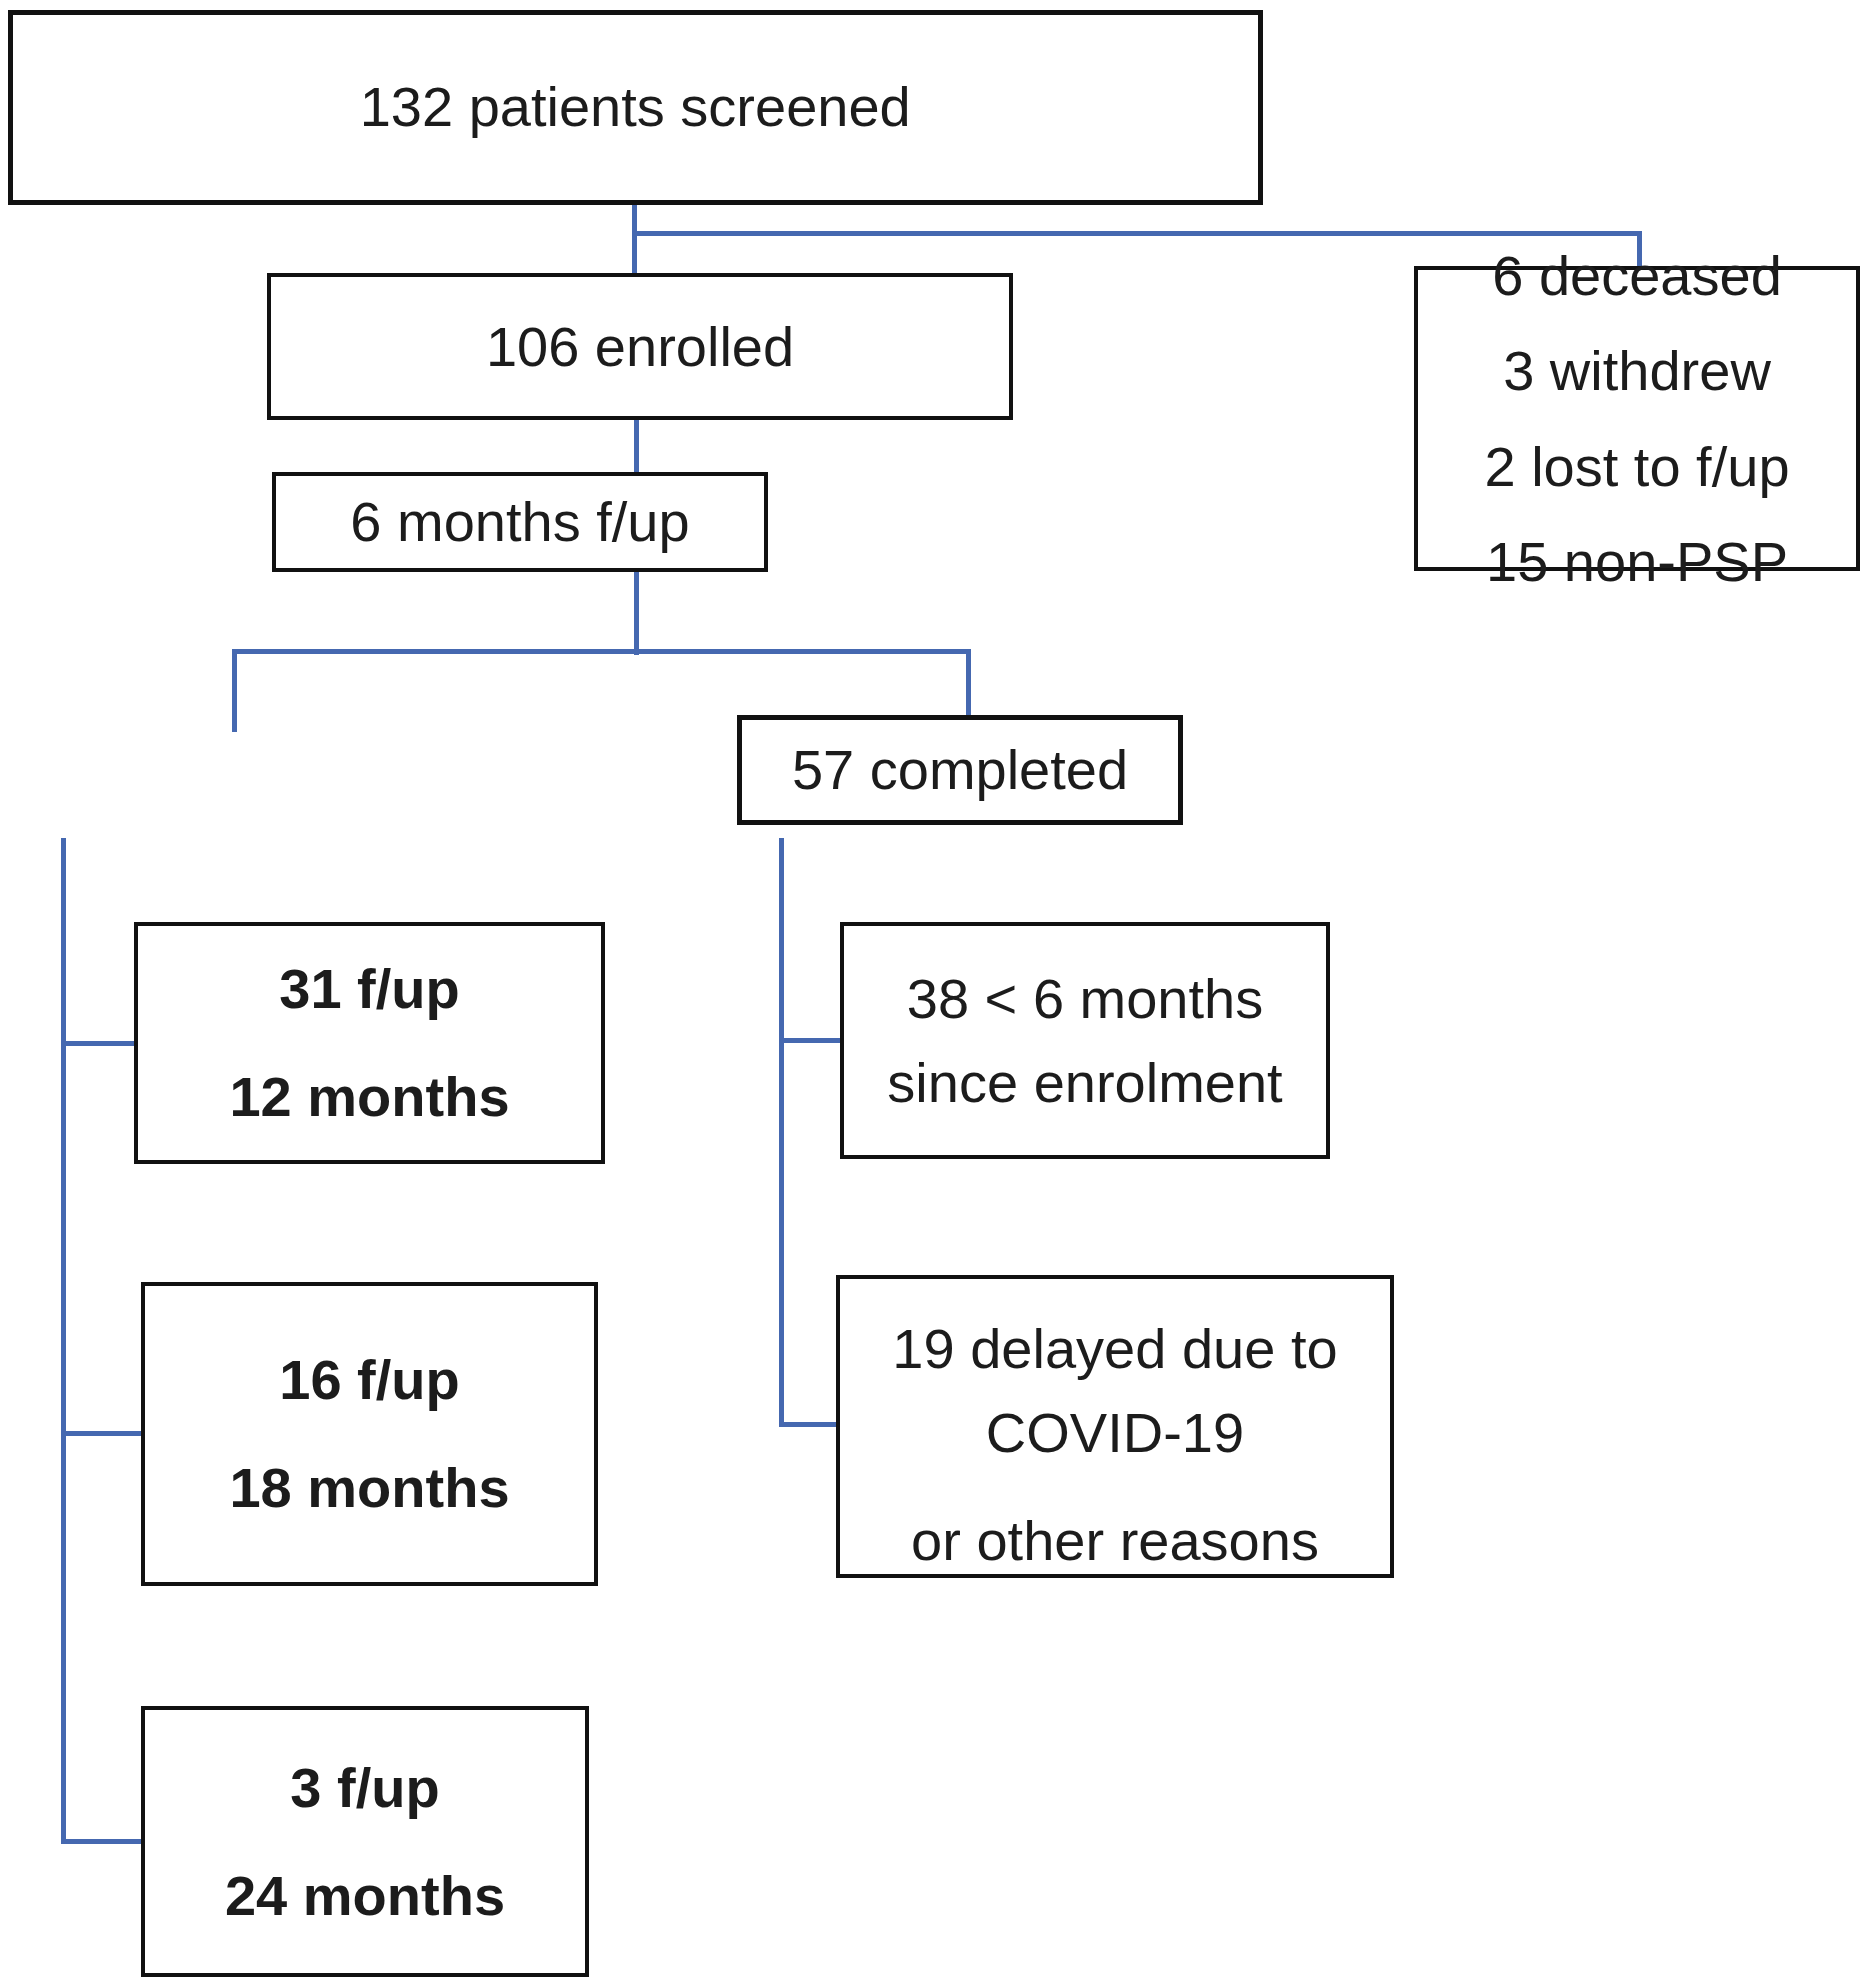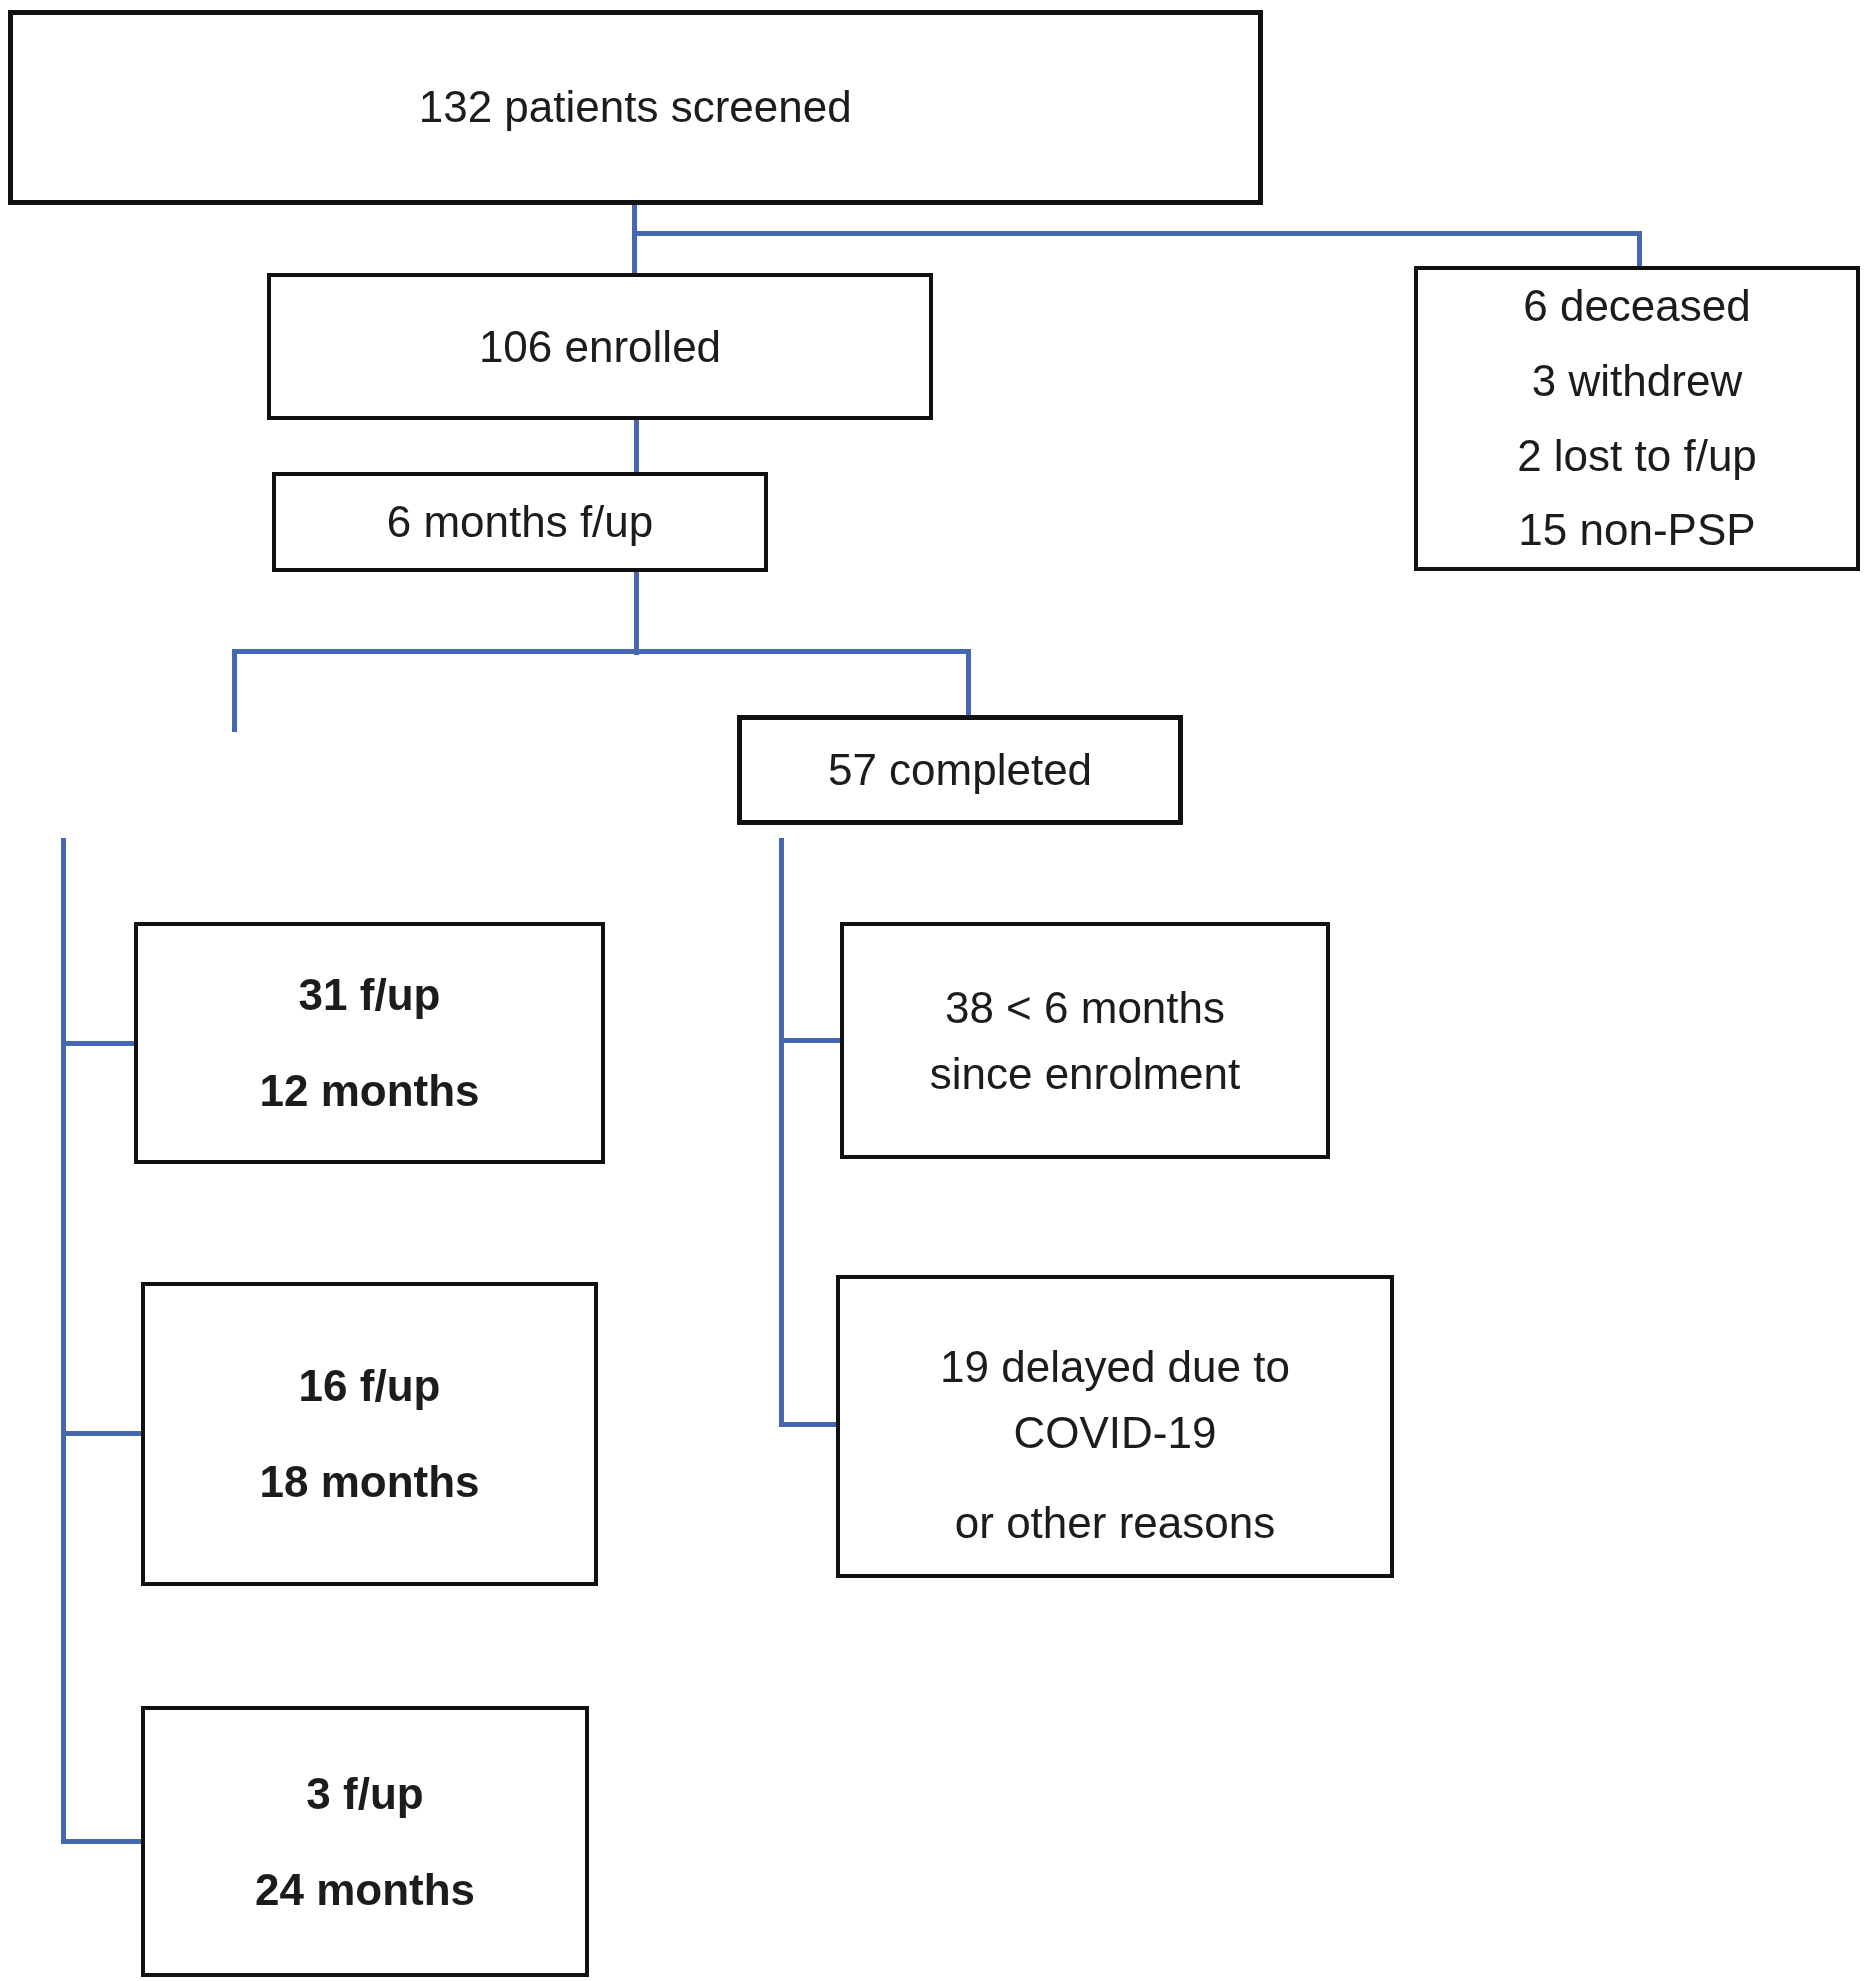--- a/index.html
+++ b/index.html
@@ -15,21 +15,21 @@
   .box{
     position:absolute;
     background:#ffffff;
     border:4.8px solid var(--border,#111111);
     box-sizing:border-box;
     display:flex;
     flex-direction:column;
     align-items:center;
     justify-content:center;
     text-align:center;
-    font-size:44px;
+    font-size:56px;
     line-height:1.0;
     z-index:2;
   }
   .box .line{display:block;white-space:nowrap;}
   .box.spread{gap:52px;font-weight:bold;}              
   .box.tight .line{line-height:1.5;}  
   .box.list  .line{line-height:1.7;}  
   .box.pad-down{padding-top:37px;}
   .box .para-gap{margin-top:24px;}
   
@@ -55,21 +55,21 @@
   <div class="conn h" style="left:61px;top:1431px;width:82px"></div>
   <div class="conn h" style="left:61px;top:1839px;width:82px"></div>
   <div class="conn v" style="left:779px;top:838px;height:588px"></div>
   <div class="conn h" style="left:779px;top:1038px;width:62px"></div>
   <div class="conn h" style="left:779px;top:1422px;width:59px"></div>
 
   <div class="box" style="left:7.7px;top:9.6px;width:1255px;height:195px;border-width:5.8px">
     <span class="line">132 patients screened</span>
   </div>
 
-  <div class="box" style="left:267px;top:273px;width:666px;height:147px">
+  <div class="box" style="left:267px;top:273px;width:746px;height:147px">
     <span class="line">106 enrolled</span>
   </div>
 
   <div class="box" style="left:272px;top:472px;width:496px;height:100px">
     <span class="line">6 months f/up</span>
   </div>
 
   <div class="box list" style="left:1414px;top:266px;width:446px;height:305px">
     <span class="line">6 deceased</span>
     <span class="line">3 withdrew</span>

